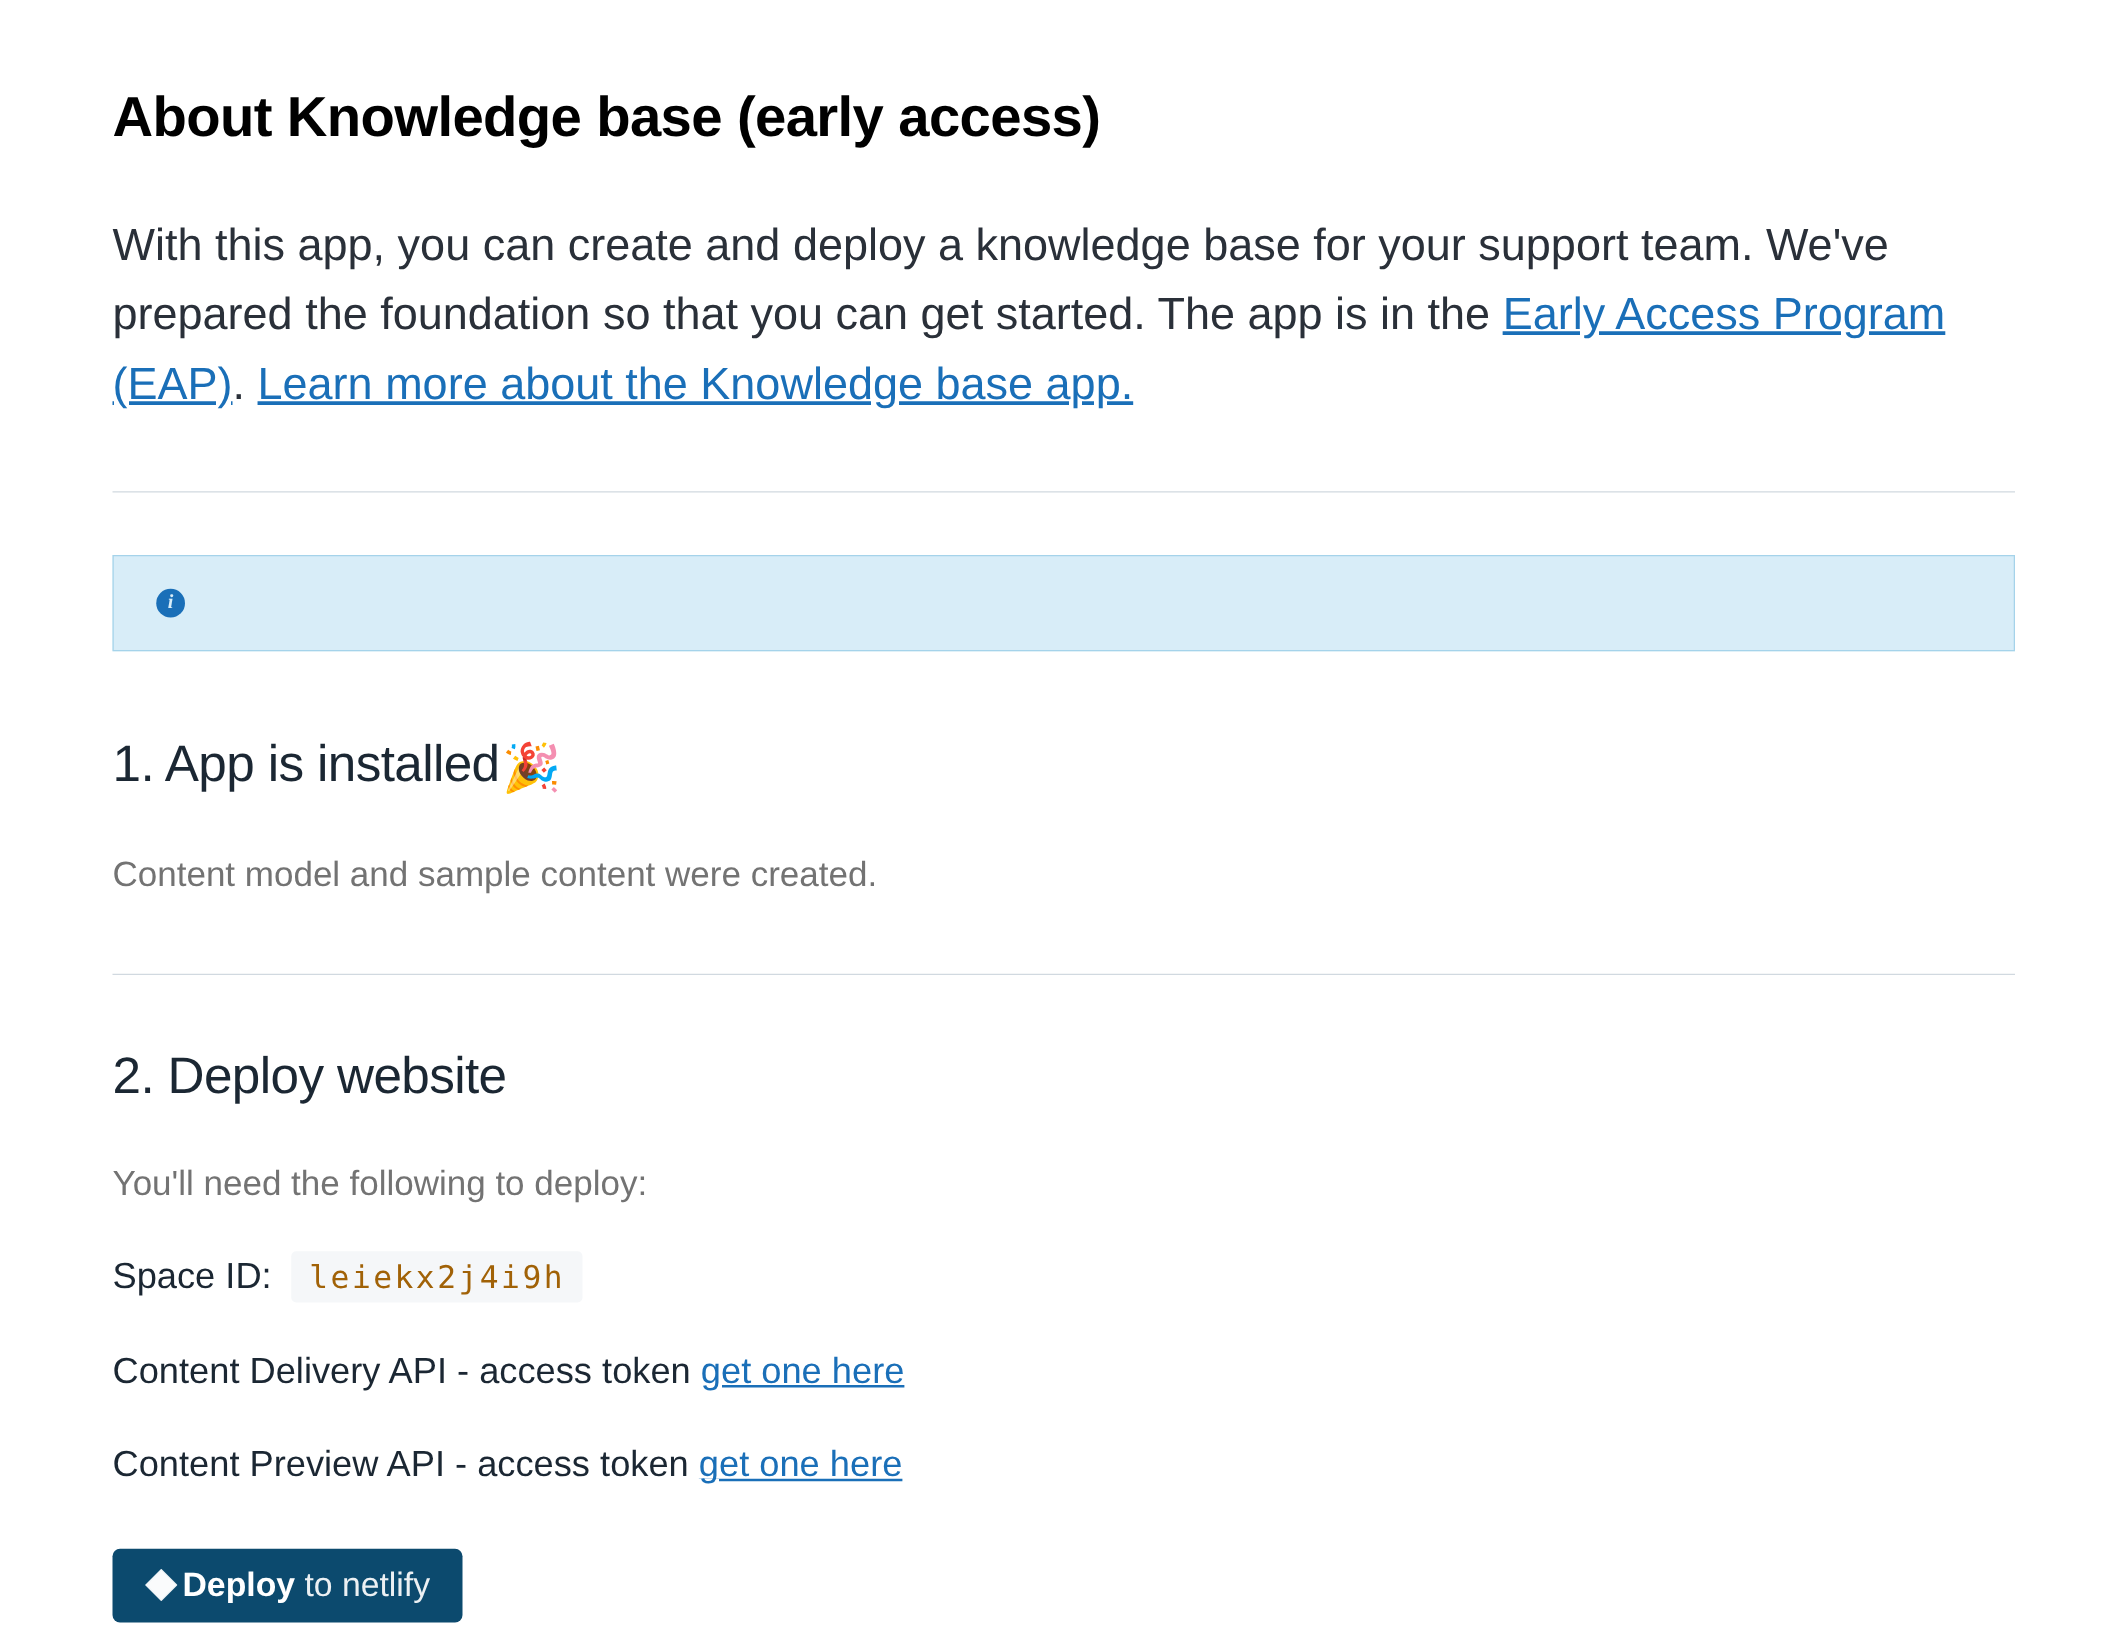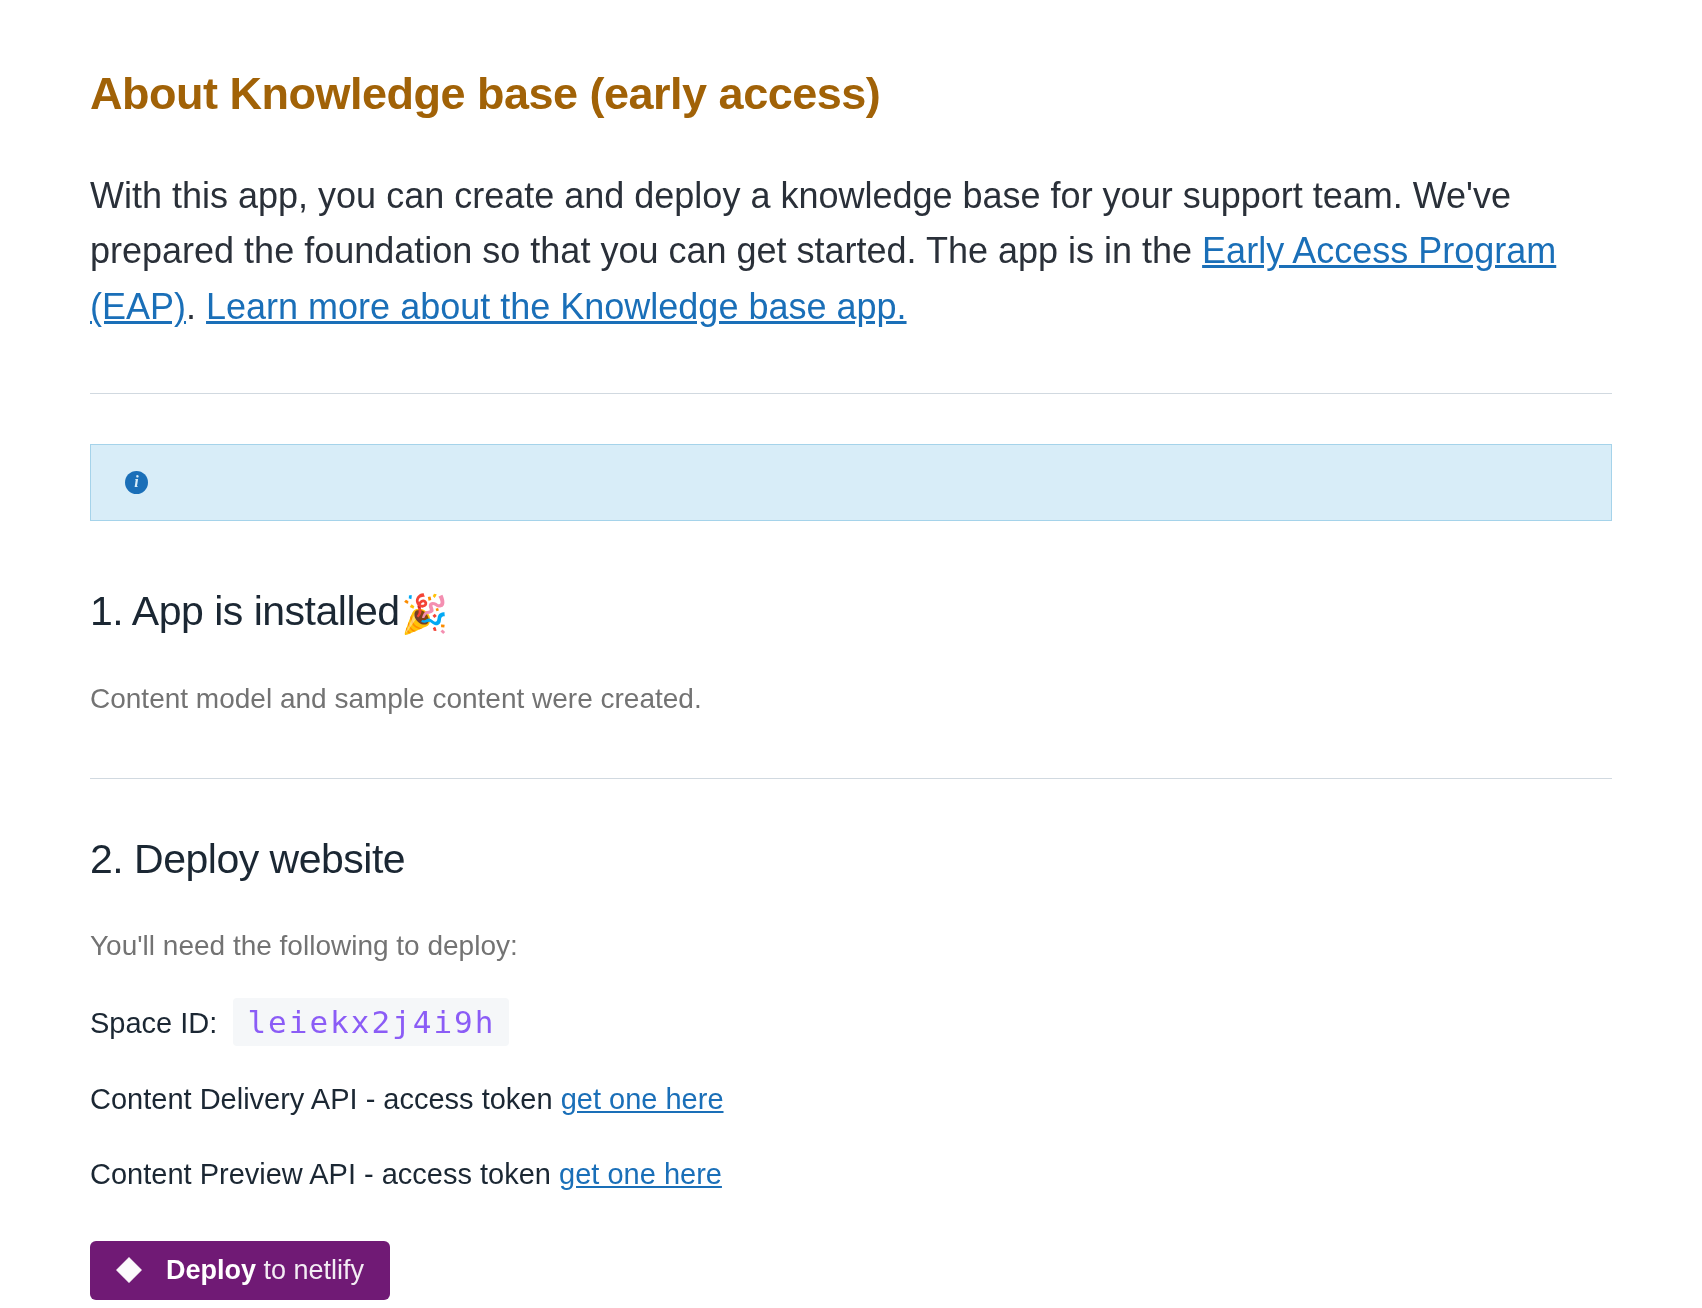--- a/index.html
+++ b/index.html
@@ -12,21 +12,21 @@
       background: #ffffff;
       color: #1b2733;
       padding: 60px 90px;
       width: 1702px;
       font-size: 28px;
       line-height: 1.5;
     }
     h1 {
       font-size: 45px;
       font-weight: 700;
-      color: #a16207;
+      color: #000000;
       letter-spacing: -0.5px;
       margin-bottom: 40px;
     }
     h2 {
       font-size: 41px;
       font-weight: 400;
       color: #1b2733;
       letter-spacing: -0.5px;
       margin-bottom: 35px;
     }
@@ -91,33 +91,33 @@
       font-size: 29px;
       margin-top: 32px;
       color: #1b2733;
     }
     .field-label {
       font-weight: 400;
       color: #1b2733;
     }
     .code-value {
       background: #f5f7f9;
-      color: #8b5cf6;
+      color: #a16207;
       padding: 6px 14px;
       border-radius: 4px;
       font-family: ui-monospace, SFMono-Regular, Menlo, Consolas, monospace;
       letter-spacing: 2px;
-      font-size: 31px;
+      font-size: 25px;
       margin-left: 8px;
     }
     .deploy-button {
       display: inline-flex;
       align-items: center;
-      gap: 24px;
-      background: #701a75;
+      gap: 4px;
+      background: #0c4a6e;
       color: #ffffff;
       border: none;
       padding: 14px 26px;
       border-radius: 6px;
       font-size: 27px;
       cursor: pointer;
       margin-top: 44px;
       font-family: inherit;
     }
     .deploy-button .bold {

